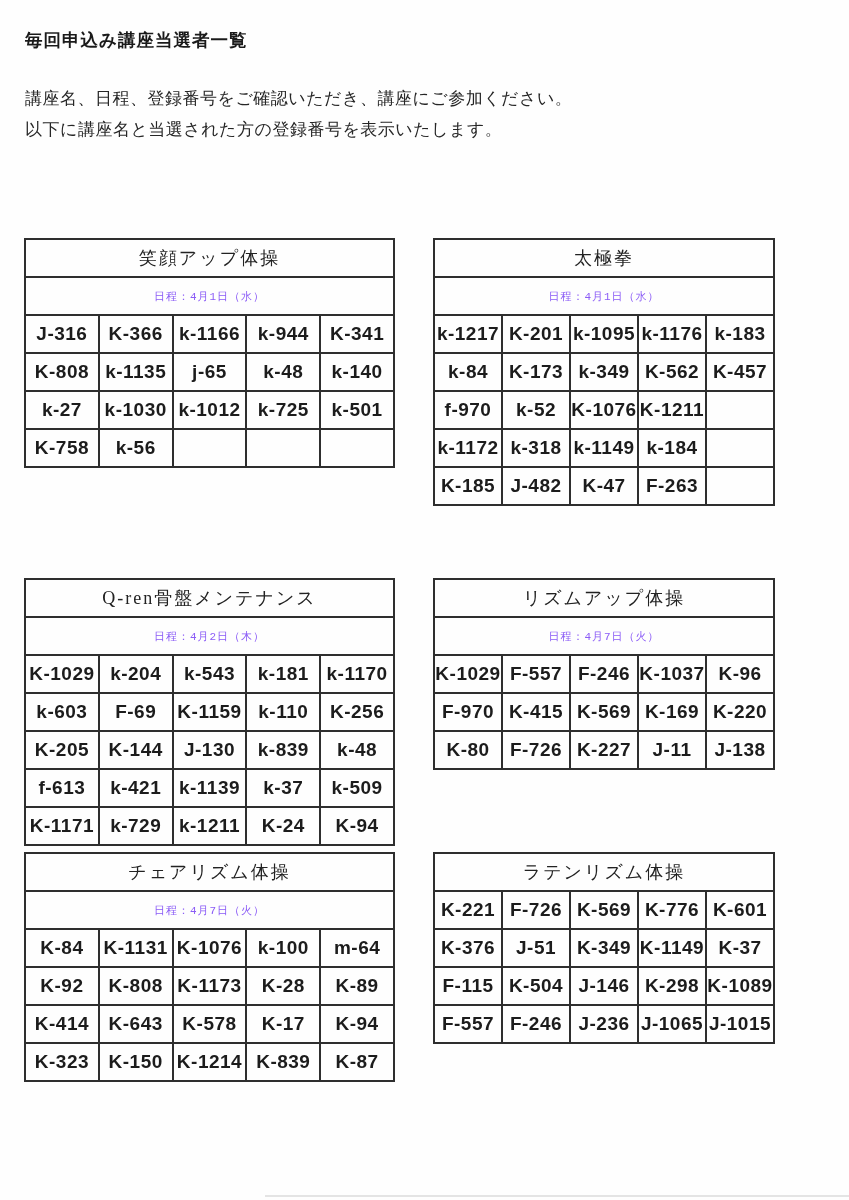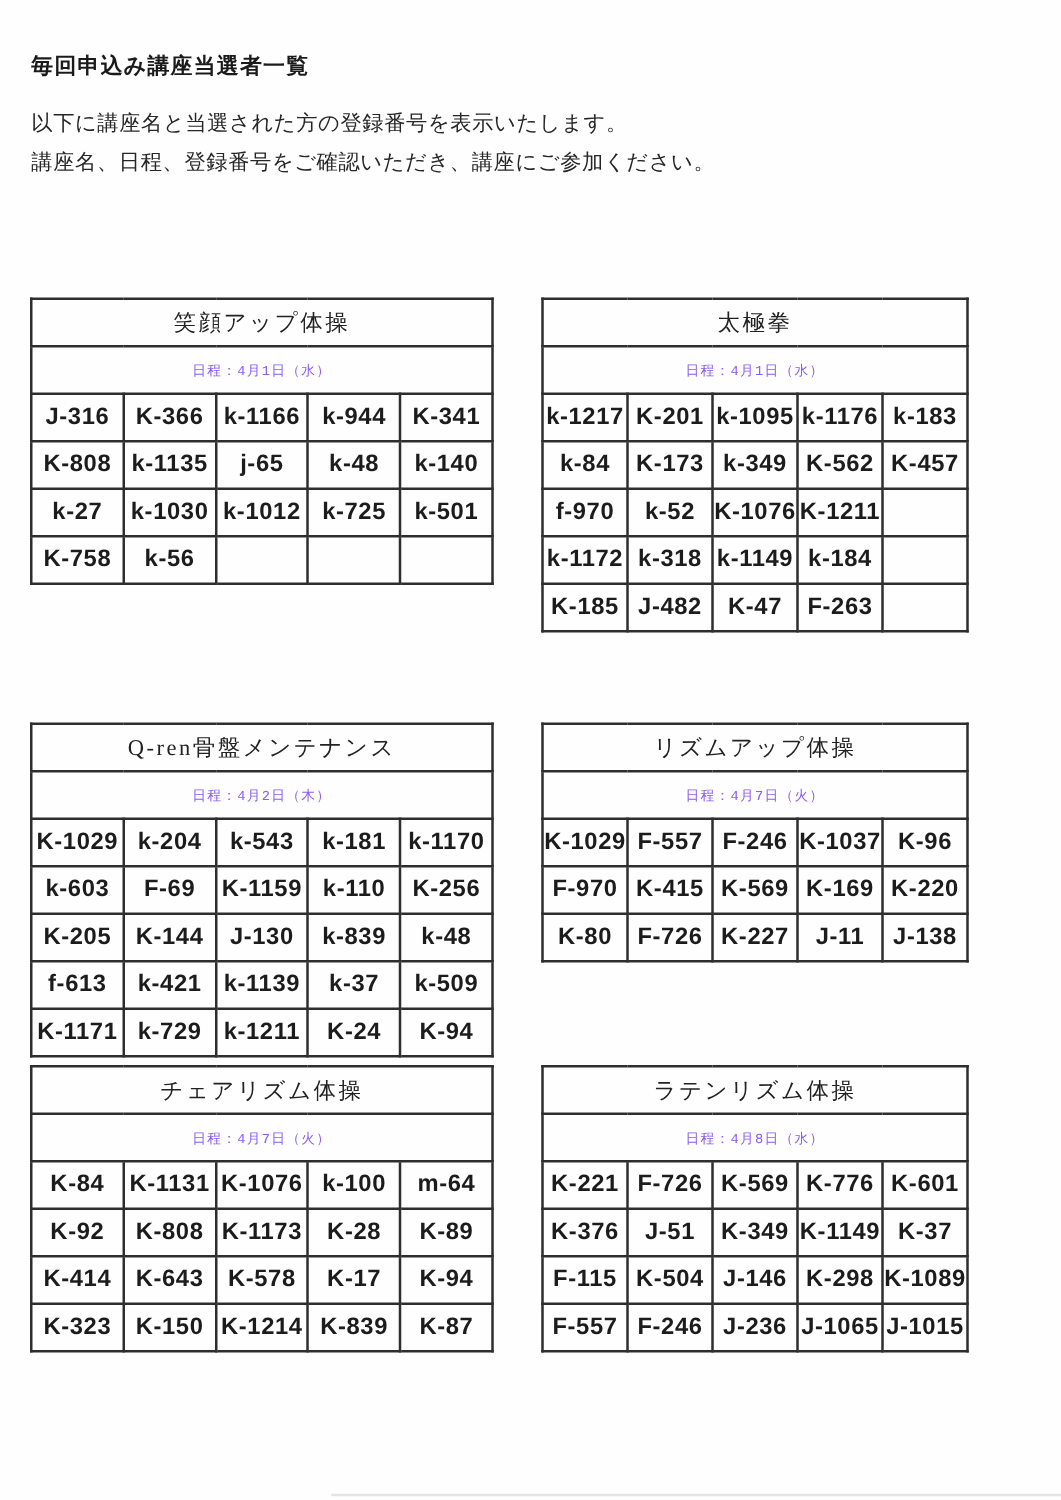--- a/index.html
+++ b/index.html
@@ -12,21 +12,21 @@
     width: 849px;
     height: 1200px;
     background: #fefefe;
     font-family: "Liberation Sans", sans-serif;
     color: #1f1f1f;
     overflow: hidden;
   }
   .doc-title {
     position: absolute;
     left: 25px;
-    top: 40px;
+    top: 28px;
     margin: 0;
     font-size: 17.5px;
     font-weight: 700;
     letter-spacing: 1px;
     color: #1a1a1a;
   }
   .intro {
     position: absolute;
     left: 25px;
     top: 83px;
@@ -91,22 +91,22 @@
   }
 </style>
 </head>
 <body>
 
 <div class="page">
 
   <h1 class="doc-title">毎回申込み講座当選者一覧</h1>
 
   <div class="intro">
+    <p>講座名、日程、登録番号をご確認いただき、講座にご参加ください。</p>
     <p>以下に講座名と当選された方の登録番号を表示いたします。</p>
-    <p>講座名、日程、登録番号をご確認いただき、講座にご参加ください。</p>
   </div>
 
   <table class="course-table pos-left band-1">
     <colgroup>
         <col style="width:20%">
         <col style="width:20%">
         <col style="width:20%">
         <col style="width:20%">
         <col style="width:20%">
       </colgroup>
@@ -354,23 +354,20 @@
         <col style="width:20%">
         <col style="width:20%">
         <col style="width:20%">
         <col style="width:20%">
         <col style="width:20%">
       </colgroup>
     <tbody>
       <tr>
           <td colspan="5" class="title-cell">ラテンリズム体操</td>
         </tr>
-      <tr>
-          <td colspan="5" class="schedule-cell">日程：4月8日（水）</td>
-        </tr>
     </tbody>
     <tbody>
         <tr>
           <td class="code-cell">K-221</td>
           <td class="code-cell">F-726</td>
           <td class="code-cell">K-569</td>
           <td class="code-cell">K-776</td>
           <td class="code-cell">K-601</td>
         </tr>
         <tr>

